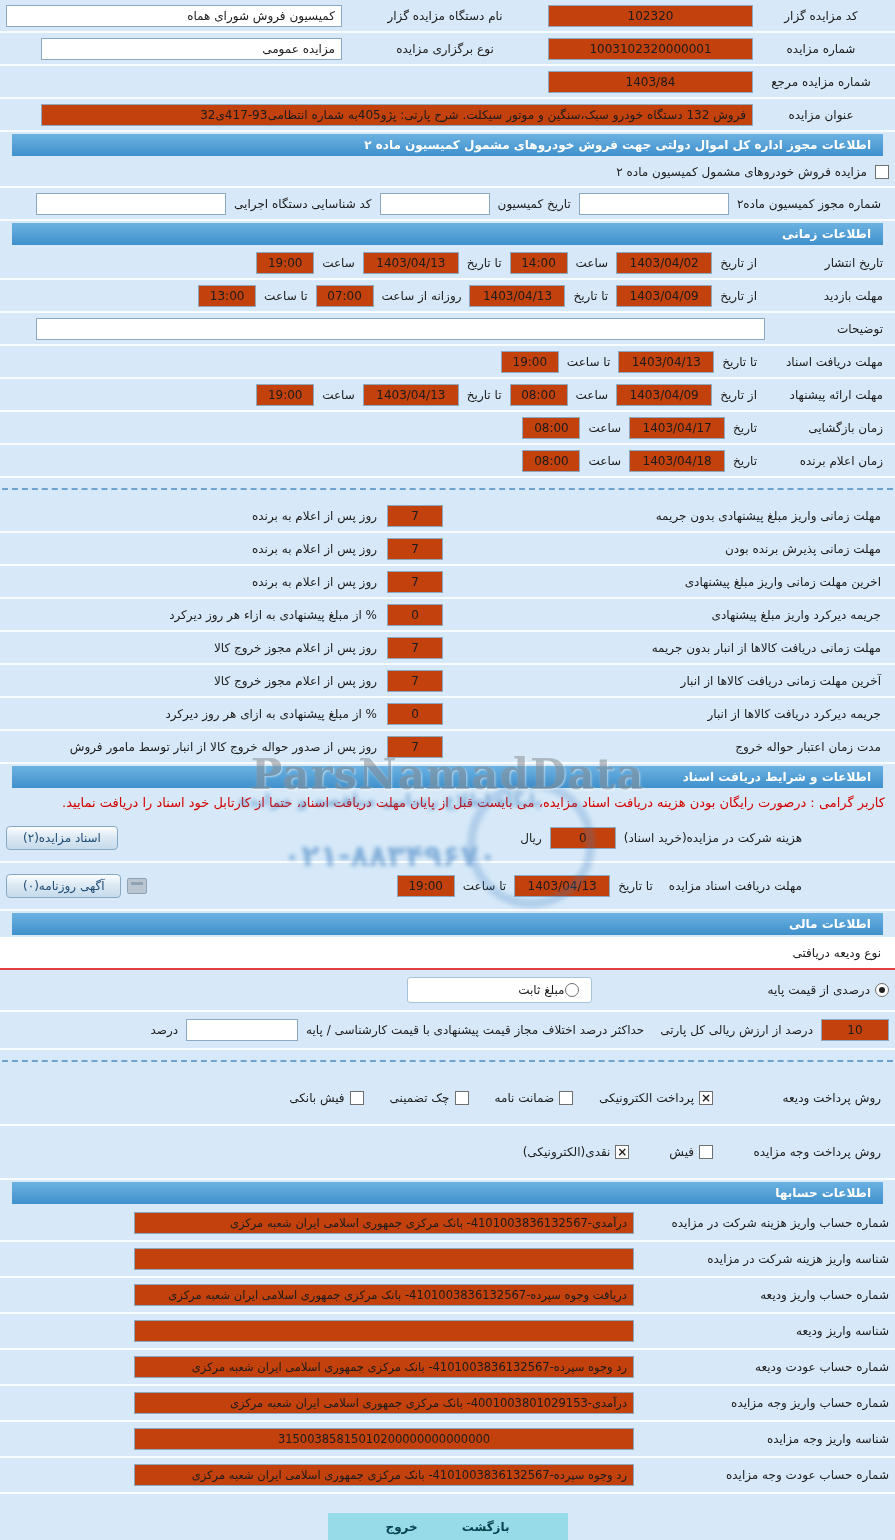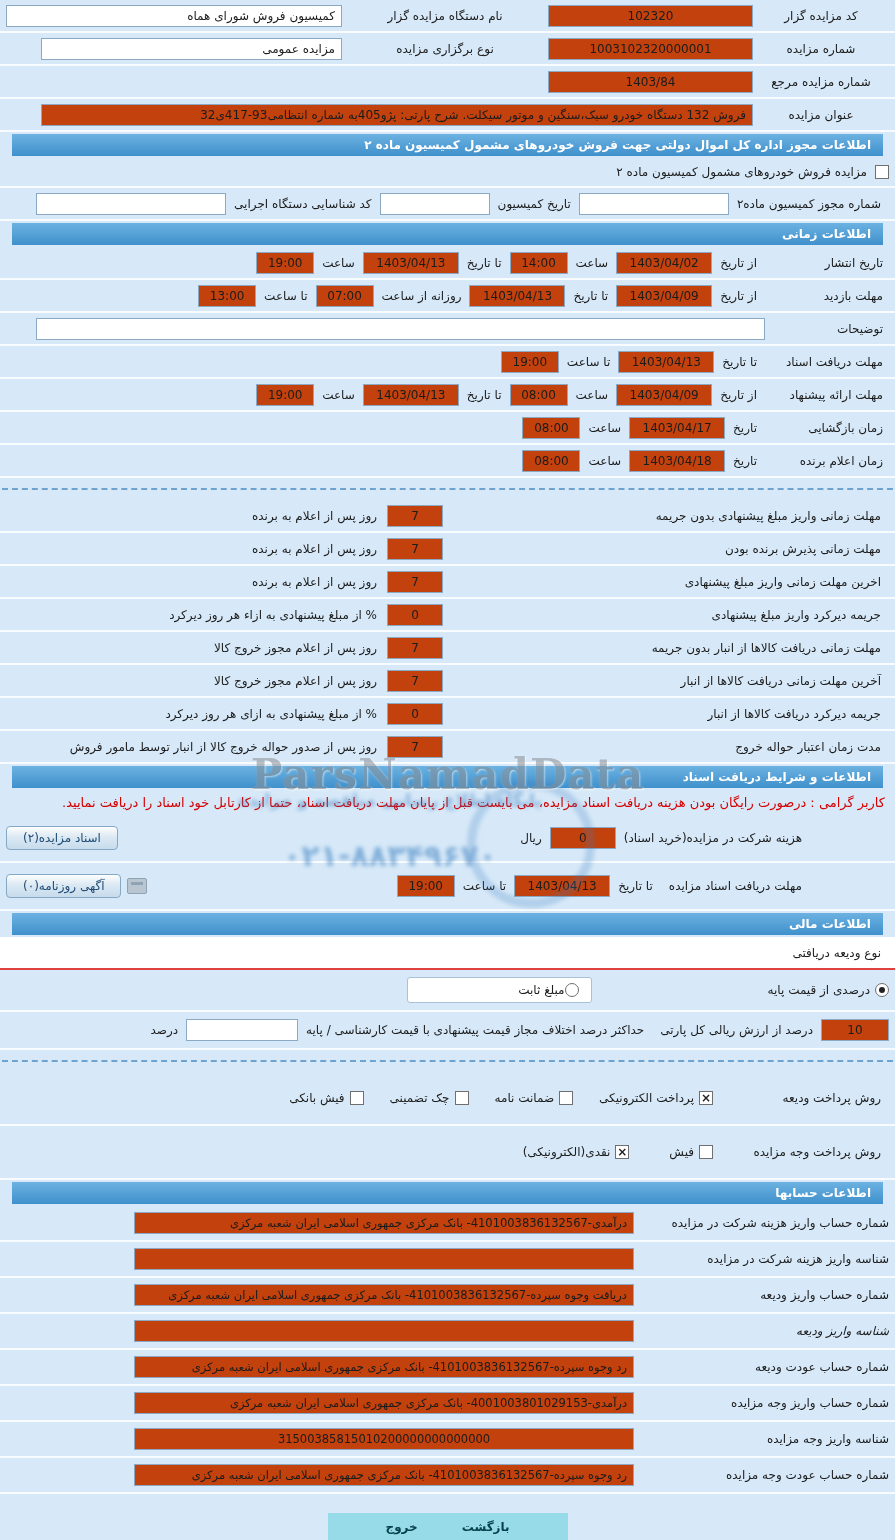--- a/index.html
+++ b/index.html
@@ -294,21 +294,21 @@
     <span class="inp y acc-value">درآمدی-4101003836132567- بانک مرکزی جمهوری اسلامی ایران شعبه مرکزی</span>
   </div>
   <div class="row" style="min-height:34px;">
     <span class="acc-label">شناسه واریز هزینه شرکت در مزایده</span>
     <span class="inp y acc-value"></span>
   </div>
   <div class="row" style="min-height:34px;">
     <span class="acc-label">شماره حساب واریز ودیعه</span>
     <span class="inp y acc-value">دریافت وجوه سپرده-4101003836132567- بانک مرکزی جمهوری اسلامی ایران شعبه مرکزی</span>
   </div>
-  <div class="row" style="min-height:34px;font-style:italic;">
+  <div class="row" style="min-height:34px;">
     <span class="acc-label">شناسه واریز ودیعه</span>
     <span class="inp y acc-value"></span>
   </div>
   <div class="row" style="min-height:34px;">
     <span class="acc-label">شماره حساب عودت ودیعه</span>
     <span class="inp y acc-value">رد وجوه سپرده-4101003836132567- بانک مرکزی جمهوری اسلامی ایران شعبه مرکزی</span>
   </div>
   <div class="row" style="min-height:34px;">
     <span class="acc-label">شماره حساب واریز وجه مزایده</span>
     <span class="inp y acc-value">درآمدی-4001003801029153- بانک مرکزی جمهوری اسلامی ایران شعبه مرکزی</span>

